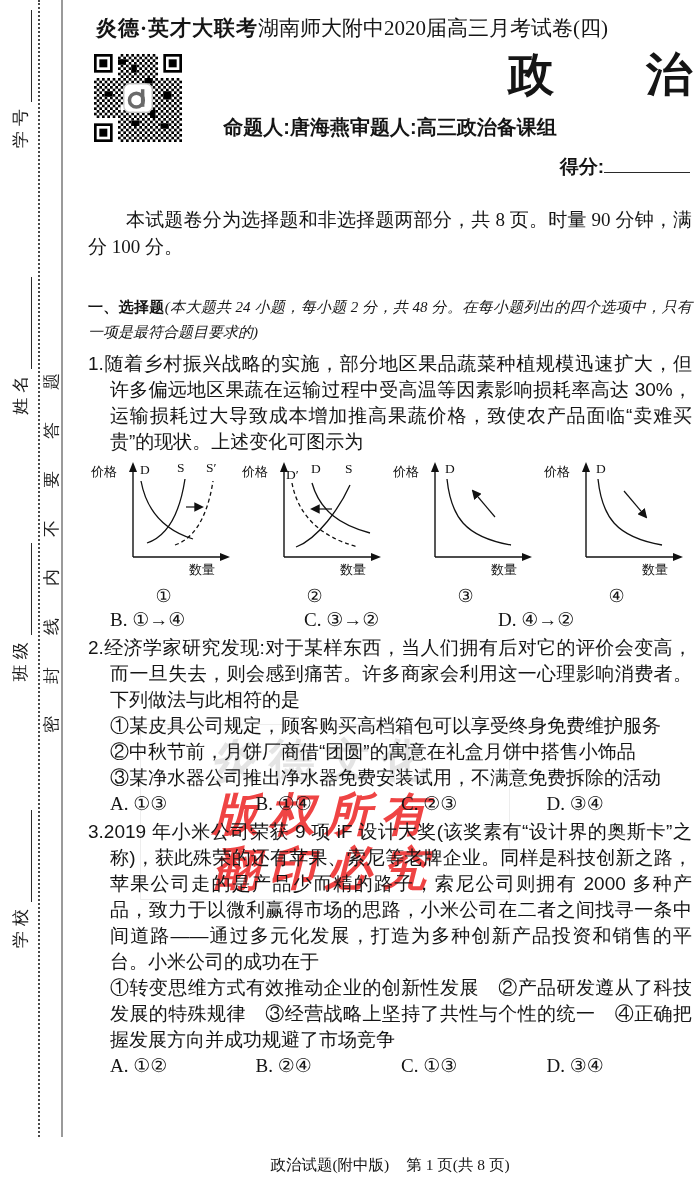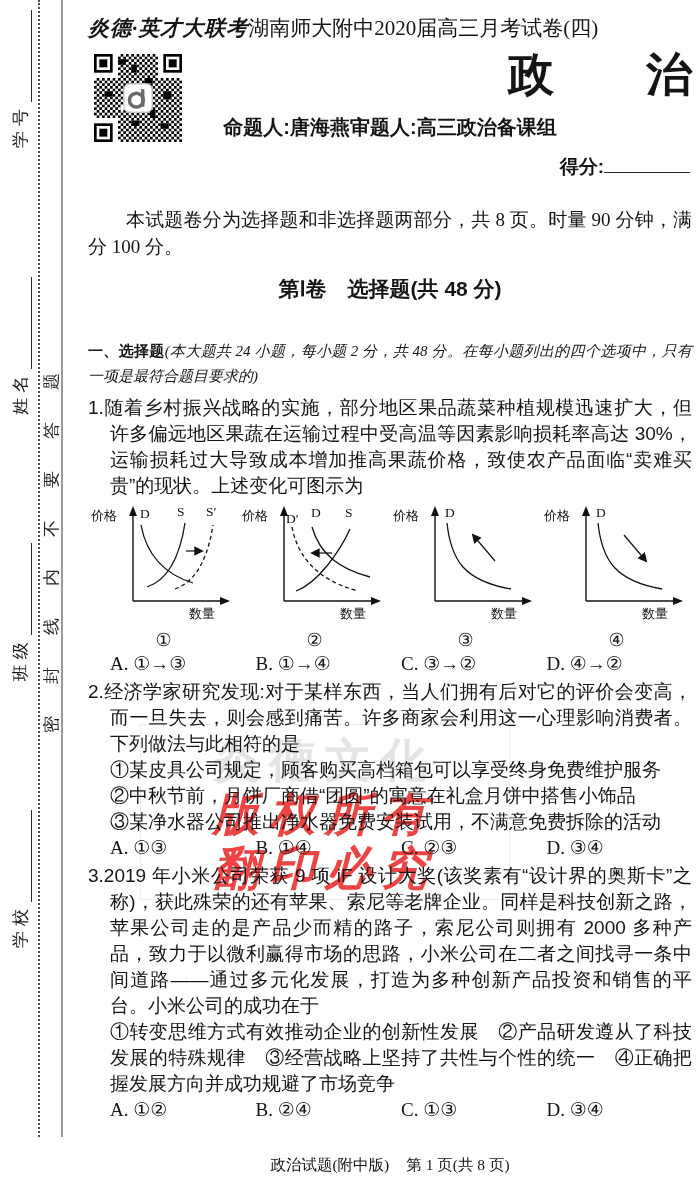--- a/index.html
+++ b/index.html
@@ -23,21 +23,21 @@
   .watermark{position:absolute;left:140px;top:724px;width:368px;z-index:0;
       border:1px solid #ededed;text-align:center;padding:8px 0 4px 0;
       font-family:"Liberation Sans",sans-serif;font-weight:bold;
       font-size:46px;line-height:54px;color:#e4e4e4;letter-spacing:10px;}
   .watermark div:nth-child(2),.watermark div:nth-child(3){font-style:italic;color:#ef4444;}
 
   
   .content{position:absolute;left:88px;top:0;width:604px;z-index:1;}
 
   .header-line{margin-top:14px;font-size:21px;line-height:28px;white-space:nowrap;}
-  .brand{font-weight:bold;font-style:italic;letter-spacing:1px;}
+  .brand{font-weight:bold;letter-spacing:1px;margin-left:8px;}
 
   .title-row{margin-top:4px;text-align:right;font-size:46px;line-height:56px;font-weight:bold;
       font-family:"Liberation Sans",sans-serif;white-space:pre;}
   .qr{position:absolute;left:6px;top:54px;width:88px;height:88px;}
 
   .byline{margin-top:12px;display:flex;justify-content:center;
       font-family:"Liberation Sans",sans-serif;font-weight:bold;font-size:20px;line-height:26px;}
 
   .score-row{margin-top:14px;text-align:right;font-family:"Liberation Sans",sans-serif;
       font-weight:bold;font-size:19px;line-height:26px;padding-right:2px;}
@@ -137,21 +137,20 @@
     <span>命题人:唐海燕</span>
     <span>审题人:高三政治备课组</span>
   </div>
 
   <div class="score-row">
     <span>得分:</span><span class="blank"></span>
   </div>
 
   <div class="intro">本试题卷分为选择题和非选择题两部分，共 8 页。时量 90 分钟，满分 100 分。</div>
 
-  <div class="section-heading">第Ⅰ卷　选择题(共 48 分)</div>
 
   <div class="instructions"><span class="lead">一、选择题</span><span class="body">(本大题共 24 小题，每小题 2 分，共 48 分。在每小题列出的四个选项中，只有一项是最符合题目要求的)</span></div>
 
   <div class="q q1">
     <div class="stem"><span>1.</span><span>随着乡村振兴战略的实施，部分地区果品蔬菜种植规模迅速扩大，但许多偏远地区果蔬在运输过程中受高温等因素影响损耗率高达 30%，运输损耗过大导致成本增加推高果蔬价格，致使农产品面临“卖难买贵”的现状。上述变化可图示为</span></div>
 
     <div class="diagrams">
 
       <div class="diagram">
         <svg width="146" height="120" viewBox="0 0 146 120">
@@ -236,21 +235,20 @@
           <polygon points="139,100 129,96 129,104" fill="#111"></polygon>
           <text class="cl" x="52" y="16">D</text>
           <path d="M54,22 C58,60 72,80 118,88" fill="none" stroke="#111" stroke-width="1.3"></path>
           <line x1="80" y1="34" x2="102" y2="60" stroke="#111" stroke-width="1.2" marker-end="url(#ar4)"></line>
         </svg>
         <div class="num">④</div>
       </div>
     </div>
 
     <div class="opts">
-      <span>A. ①→③</span>
       <span>B. ①→④</span>
       <span>C. ③→②</span>
       <span>D. ④→②</span>
     </div>
   </div>
 
   <div class="q q2">
     <div class="stem"><span>2.</span><span>经济学家研究发现:对于某样东西，当人们拥有后对它的评价会变高，而一旦失去，则会感到痛苦。许多商家会利用这一心理影响消费者。下列做法与此相符的是</span></div>
     <div class="statements">
       <div>①某皮具公司规定，顾客购买高档箱包可以享受终身免费维护服务</div>

